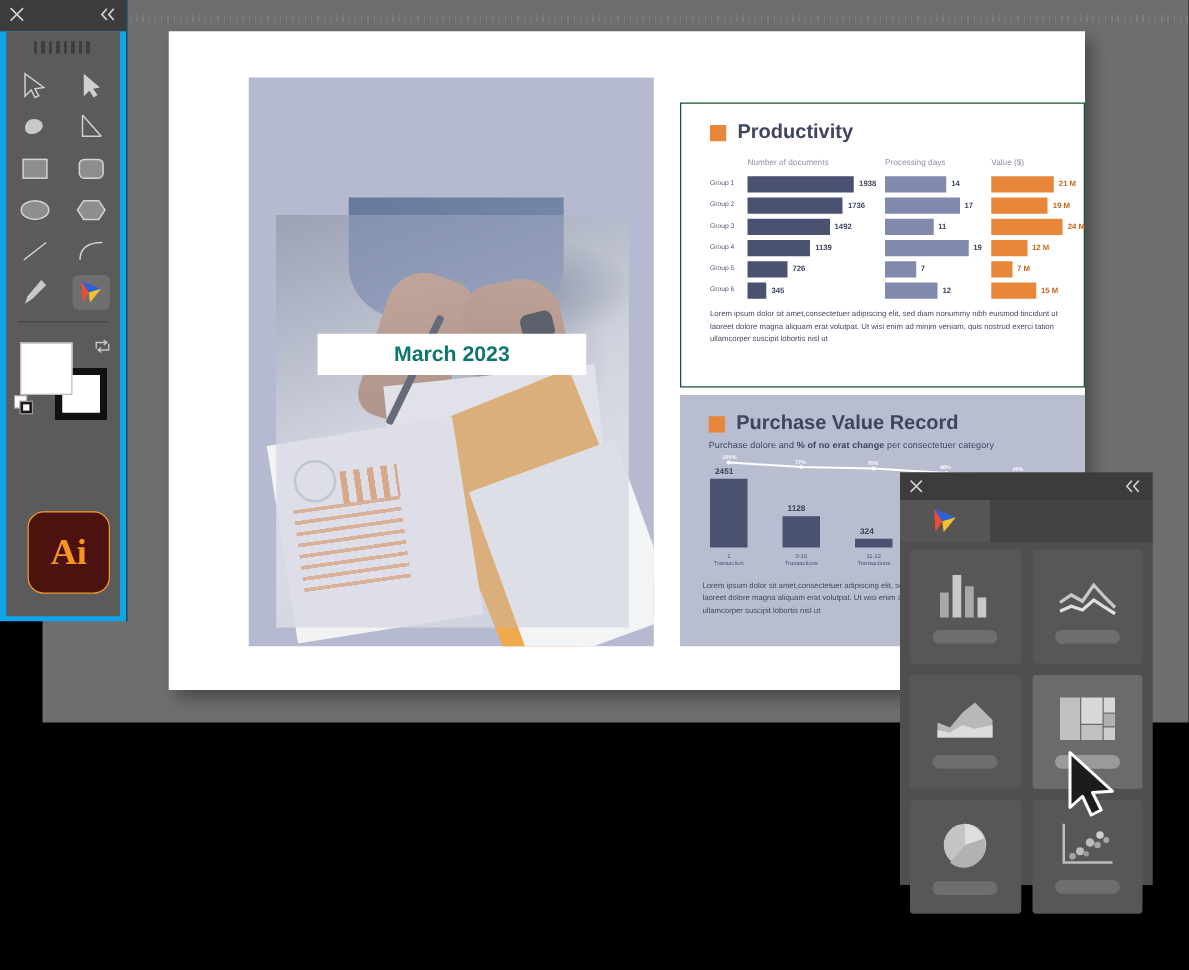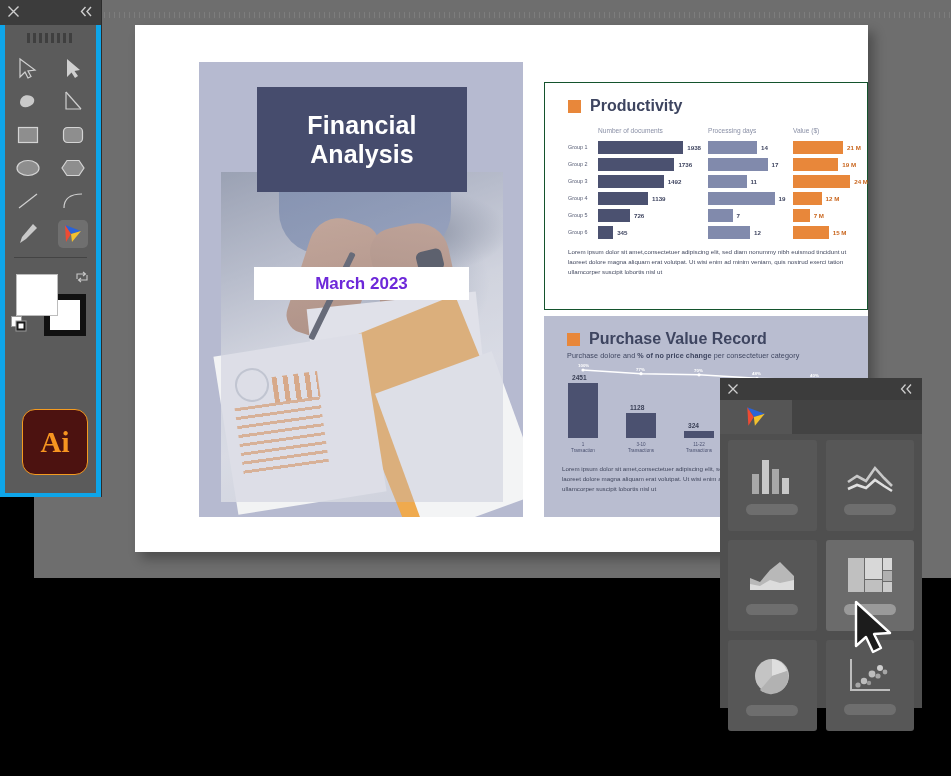--- a/index.html
+++ b/index.html
@@ -101,21 +101,21 @@
     background:#464c6d; display:flex; flex-direction:column;
     align-items:center; justify-content:center;
   }
   .cover-title-box span {
     color:#fff; font-size:25px; font-weight:bold; line-height:1.15; letter-spacing:.1px;
   }
   .cover-date-box {
     position:absolute; left:55px; top:205px; width:215px; height:33px;
     background:#ffffff; display:flex; align-items:center; justify-content:center;
   }
-  .cover-date-box span { color:#6d28d9; font-size:17px; font-weight:bold; }
+  .cover-date-box span { color:#0f766e; font-size:17px; font-weight:bold; }
 
   
   .page-report {
     position:absolute; left:409px; top:37px; width:324px; height:455px;
   }
   .sect-productivity {
     position:absolute; left:0; top:20px; width:324px; height:228px;
     background:#ffffff; border:1px solid #14532d;
   }
   .sect-purchase {
@@ -257,24 +257,20 @@
           <div class="folder"></div>
           <div class="folder-top"></div>
           <div class="paper-a"></div>
           <div class="circ"></div>
           <div class="chart-bars"></div>
           <div class="chart-lines"></div>
           <div class="pencil"></div>
           <div class="tint"></div>
         </div>
 
-        <div class="cover-title-box">
-          <span>Financial</span>
-          <span>Analysis</span>
-        </div>
 
         <div class="cover-date-box">
           <span>March 2023</span>
         </div>
       </div>
 
       <div class="page-report">
 
         <div class="sect-productivity">
           <div class="sect-head">
@@ -334,21 +330,21 @@
 
           <div class="prod-text">Lorem ipsum dolor sit amet,consectetuer adipiscing elit, sed diam nonummy nibh euismod tincidunt ut laoreet dolore magna aliquam erat volutpat. Ut wisi enim ad minim veniam, quis nostrud exerci tation ullamcorper suscipit lobortis nisl ut</div>
         </div>
 
         <div class="sect-purchase">
           <div class="sect-head">
             <div class="sq"></div>
             <div class="ttl">Purchase Value Record</div>
           </div>
           <div class="sect-sub">
-            <span>Purchase dolore and </span><b>% of no price change</b><span> per consectetuer category</span>
+            <span>Purchase dolore and </span><b>% of no erat change</b><span> per consectetuer category</span>
           </div>
 
           <div class="purch-chart">
             <svg viewBox="0 0 290 90" style="position:absolute;inset:0;width:290px;height:90px;overflow:visible;">
               <polyline id="pct-line" fill="none" stroke="#ffffff" stroke-width="1.6" points="21,6 79,9.68 137,10.8 195,14.32 253,15.6"></polyline>
               <g id="pct-dots">
                   <circle cx="21" cy="6" r="1.6" fill="#ffffff"></circle>
                   <circle cx="79" cy="9.68" r="1.6" fill="#ffffff"></circle>
                   <circle cx="137" cy="10.8" r="1.6" fill="#ffffff"></circle>
                   <circle cx="195" cy="14.32" r="1.6" fill="#ffffff"></circle>

